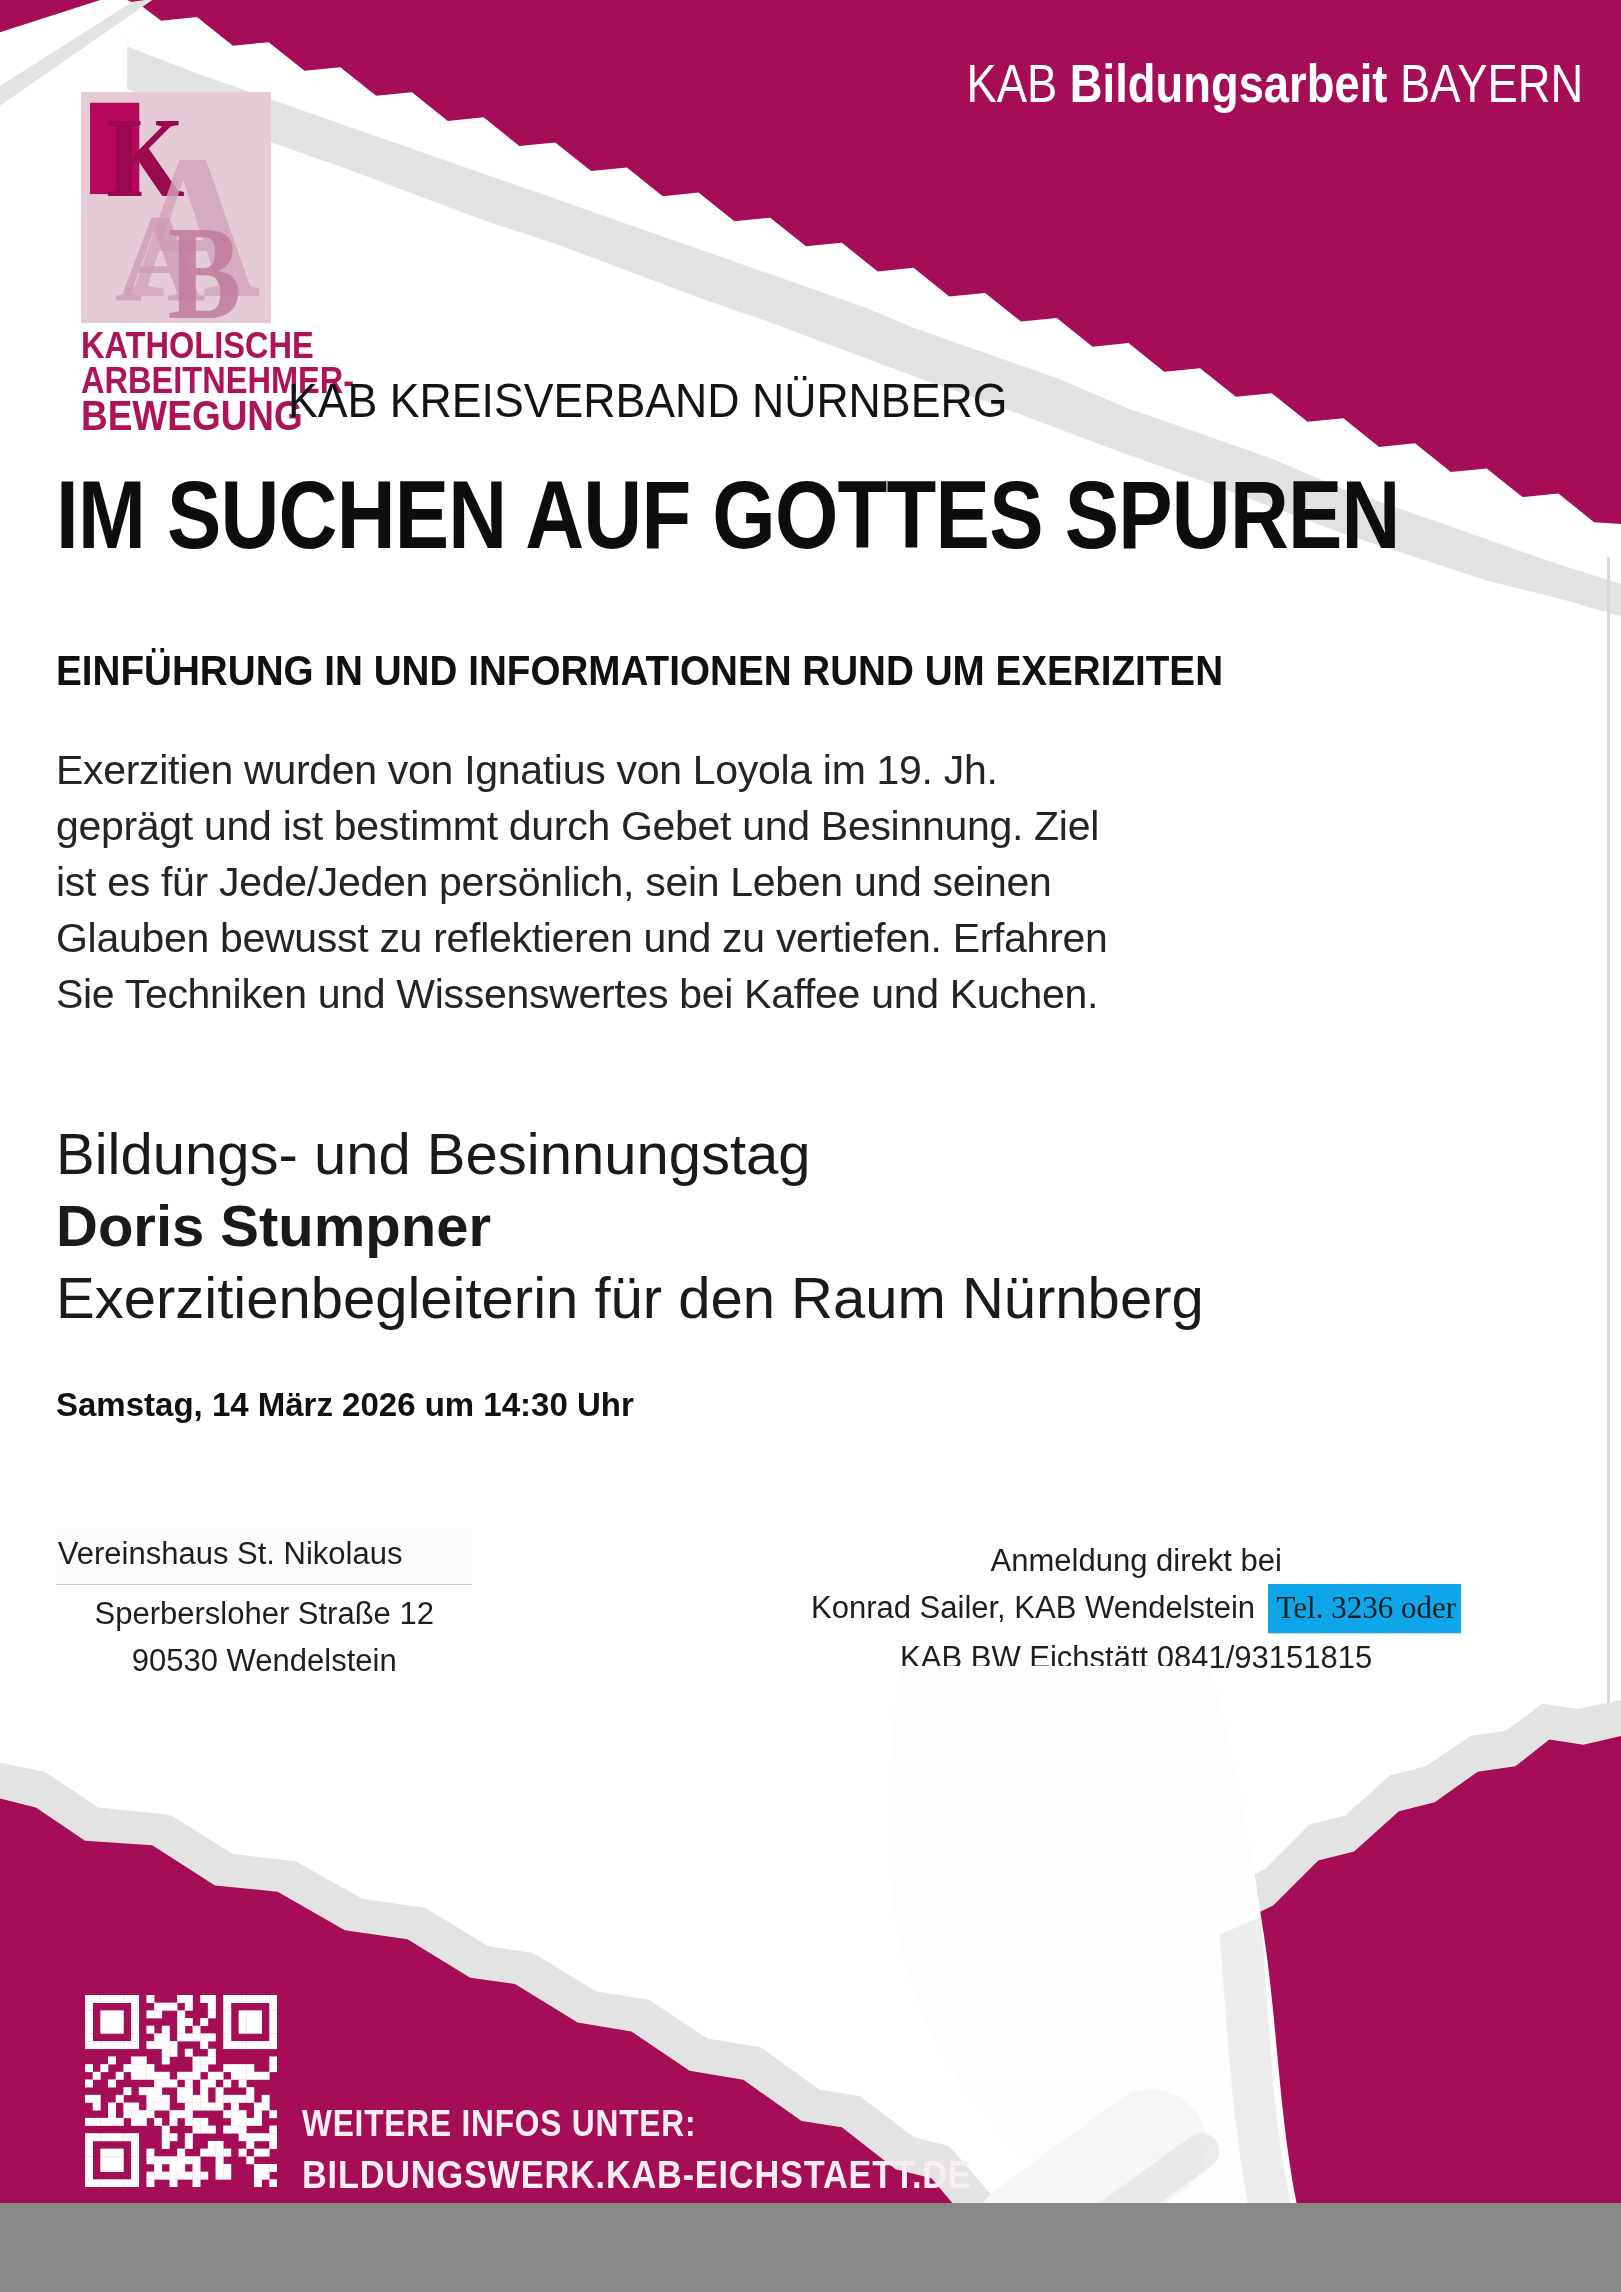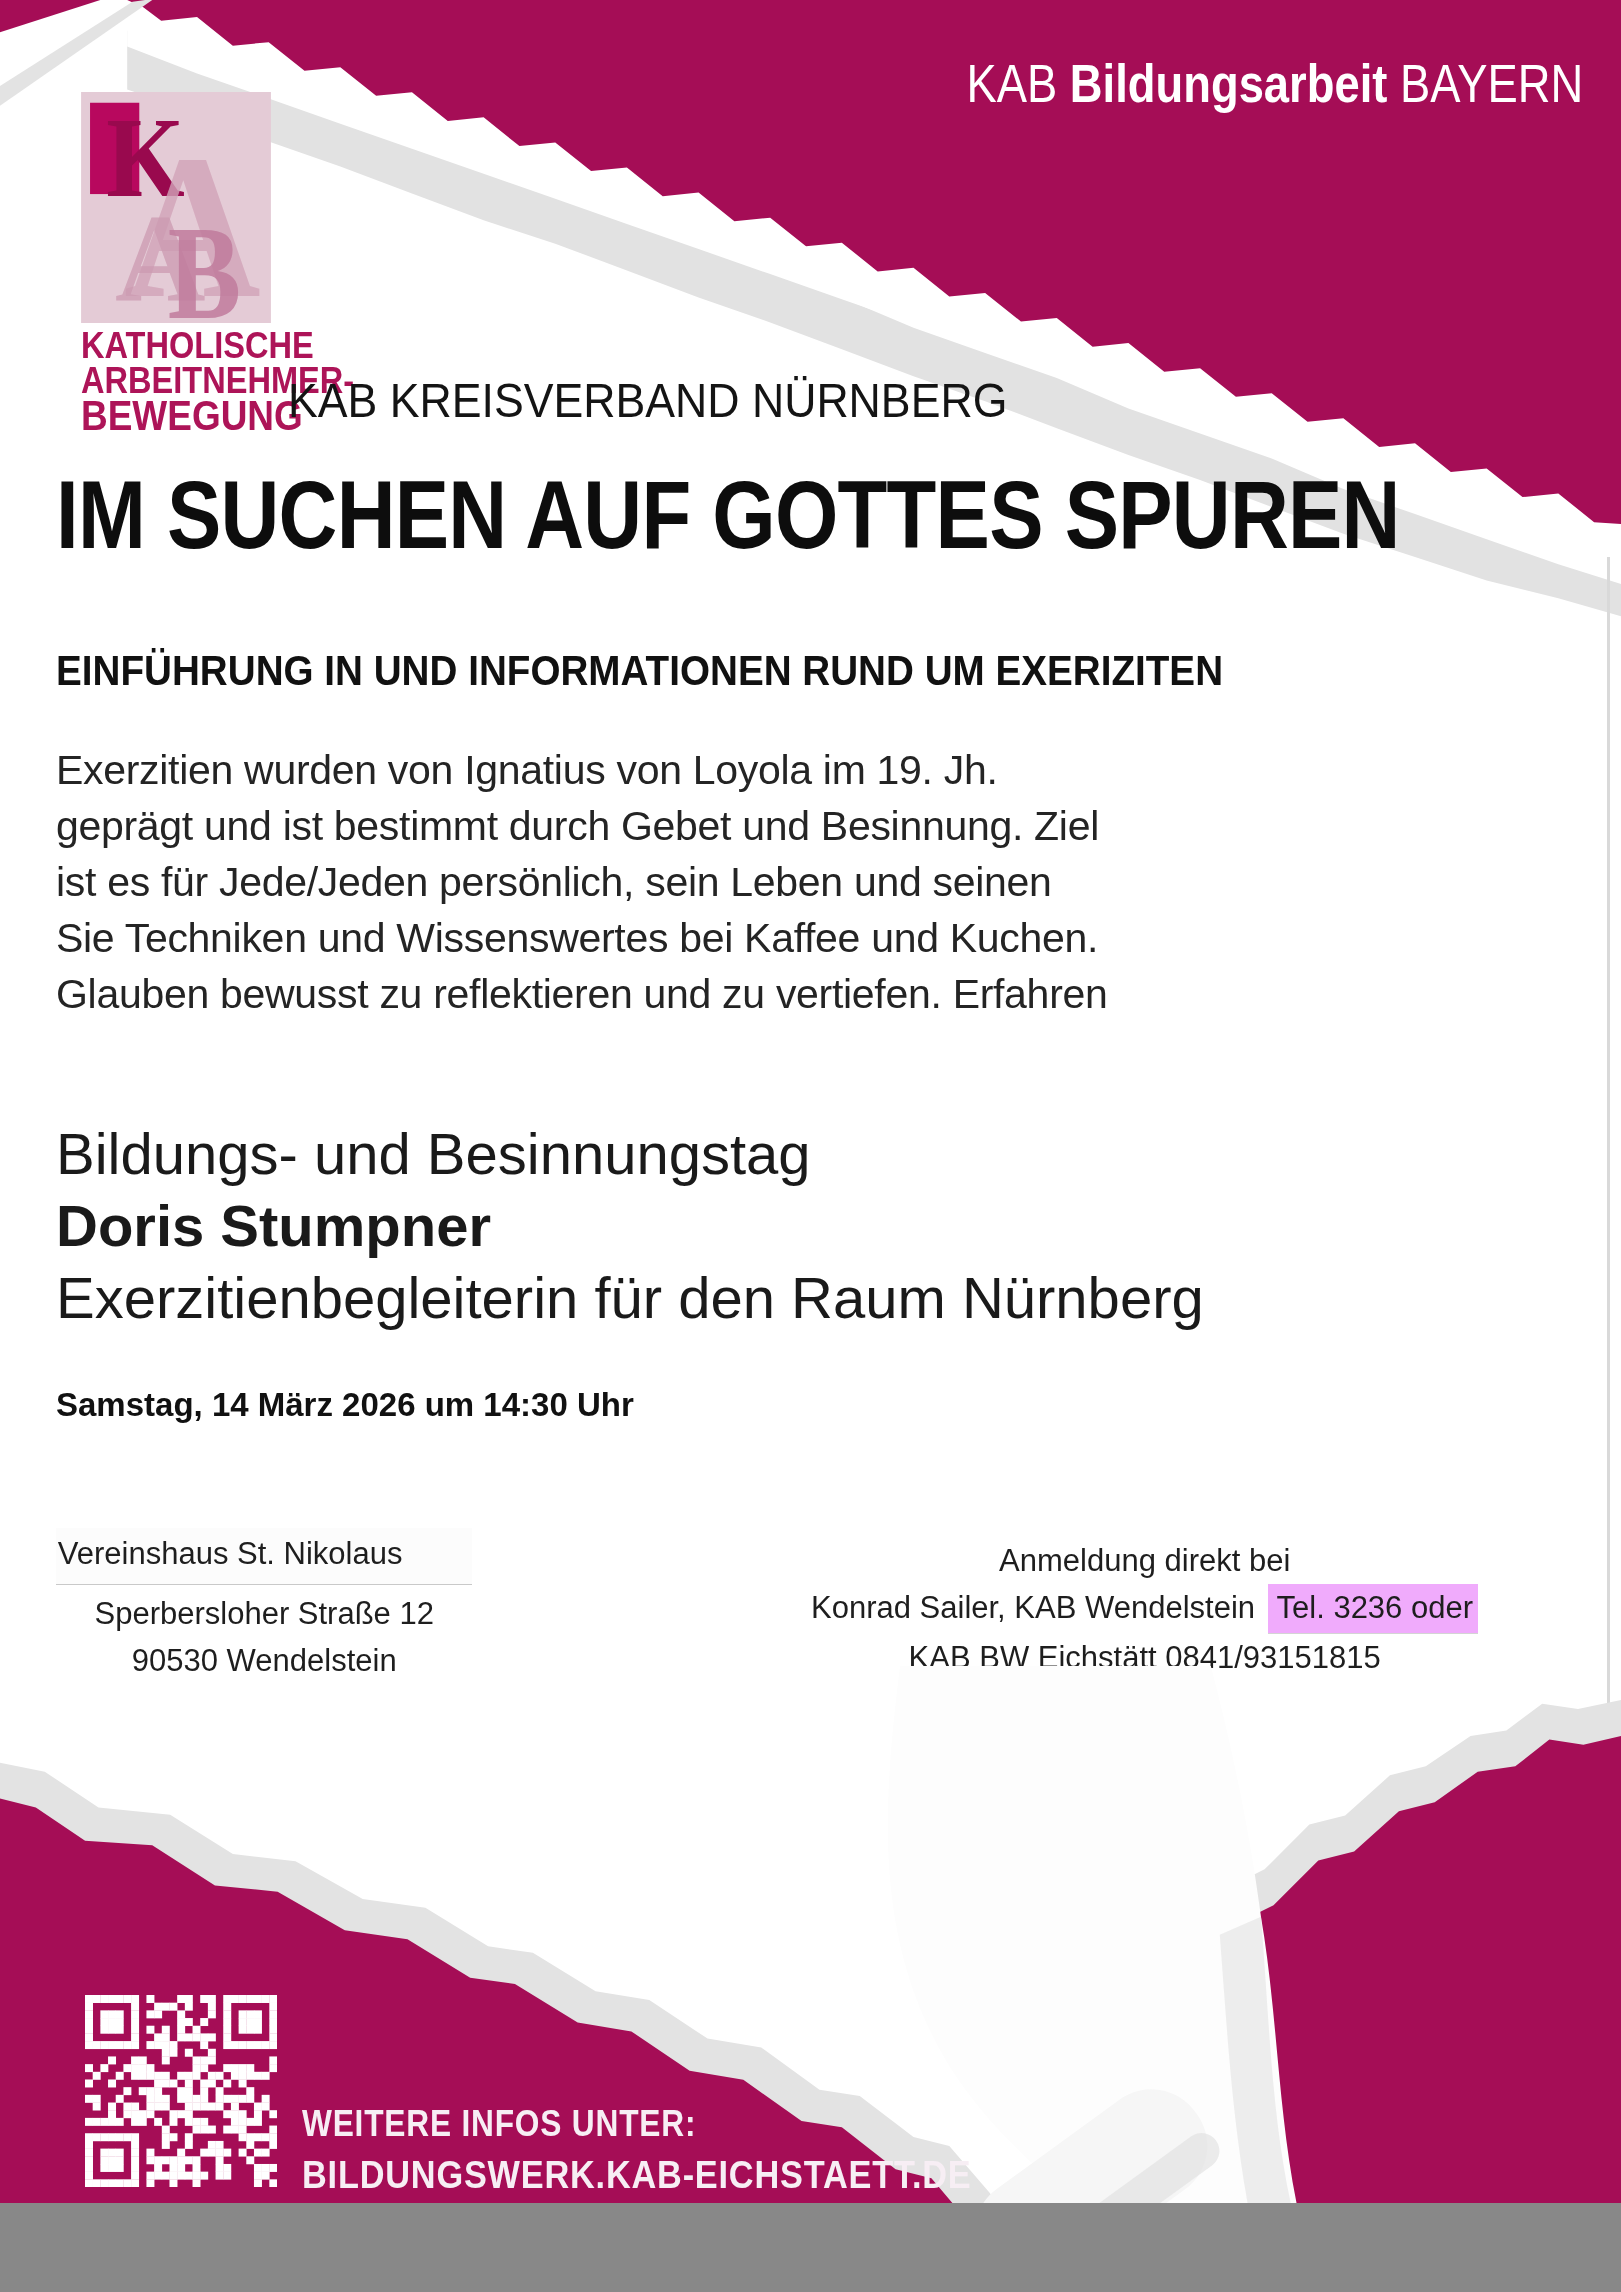--- a/index.html
+++ b/index.html
@@ -34,22 +34,22 @@
 
   .eventblock{left:56px;top:1118px;font-size:58px;line-height:72px;color:#1a1a1a;white-space:nowrap;}
   .eventblock .bold{font-weight:700;}
   .dateline{left:56px;top:1386px;font-size:33px;font-weight:700;color:#111;white-space:nowrap;}
 
   .col{font-size:31px;line-height:47px;color:#1e1e1e;white-space:nowrap;text-align:center;}
   .venue{left:56px;top:1528px;}
   .venue-name{display:inline-block;background:#fcfcfc;border-bottom:1.8px solid #c9c9c9;
               padding:1.8px 70px 7.2px 1.8px;margin-bottom:5.4px;}
   .reg{left:811px;top:1537px;}
-  .tel-patch{display:inline-block;background:#f0abfc;border-bottom:1.8px solid #d4d4d4;
-             padding:0 5.4px 1.8px 9px;margin-left:12.5px;}
+  .tel-patch{display:inline-block;background:#0ea5e9;border-bottom:1.8px solid #d4d4d4;
+             padding:0 5.4px 1.8px 9px;margin-left:12.5px;font-family:Liberation Serif, serif;}
 
   .edge-line{left:1607px;top:557px;width:2.7px;height:1173px;background:#d9d9d9;}
 
   
   .ftr-svg{left:0;top:1666px;}
   .qr{left:85px;top:1995px;width:192px;height:192px;}
   .ftr-label{left:302px;top:2103px;font-size:36px;font-weight:700;color:#f7eef4;white-space:nowrap;
              transform:scaleX(.88);transform-origin:left top;letter-spacing:0.9px;}
   .ftr-site{left:302px;top:2153px;font-size:39px;font-weight:700;color:#f7eef4;white-space:nowrap;
             transform:scaleX(.88);transform-origin:left top;letter-spacing:0.9px;}
@@ -107,22 +107,22 @@
 
   <div class="abs orgline">KAB KREISVERBAND NÜRNBERG</div>
 
   <div class="abs title">IM SUCHEN AUF GOTTES SPUREN</div>
   <div class="abs subtitle">EINFÜHRUNG IN UND INFORMATIONEN RUND UM EXERIZITEN</div>
 
   <div class="abs bodytext">
     <div>Exerzitien wurden von Ignatius von Loyola im 19. Jh.</div>
     <div>geprägt und ist bestimmt durch Gebet und Besinnung. Ziel</div>
     <div>ist es für Jede/Jeden persönlich, sein Leben und seinen</div>
+    <div>Glauben bewusst zu reflektieren und zu vertiefen. Erfahren</div>
     <div>Sie Techniken und Wissenswertes bei Kaffee und Kuchen.</div>
-    <div>Glauben bewusst zu reflektieren und zu vertiefen. Erfahren</div>
   </div>
 
   <div class="abs eventblock">
     <div>Bildungs- und Besinnungstag</div>
     <div class="bold">Doris Stumpner</div>
     <div>Exerzitienbegleiterin für den Raum Nürnberg</div>
   </div>
   <div class="abs dateline">Samstag, 14 März 2026 um 14:30 Uhr</div>
 
   <div class="abs col venue">

